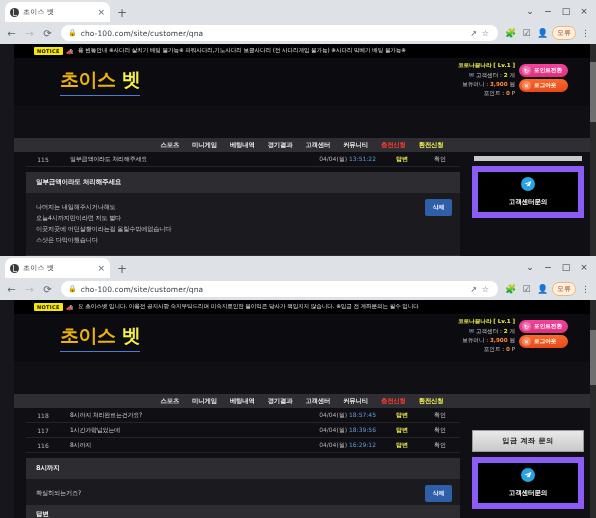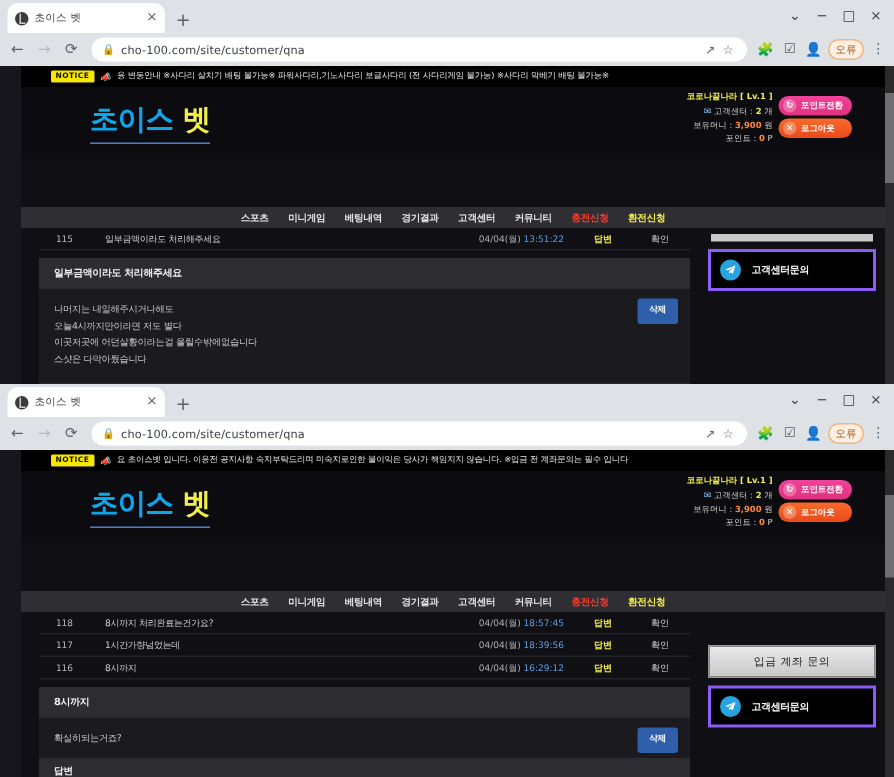--- a/index.html
+++ b/index.html
@@ -107,21 +107,21 @@
   
   .siteheader {
     position: relative; background: #0b0b10; height: 48px;
     display: flex; align-items: center;
   }
   .logo {
     position: absolute; left: 46px; top: 9px;
     font-size: 19px; font-weight: bold; letter-spacing: -.5px;
     border-bottom: 1px solid #4a7fd0; padding-bottom: 2px;
   }
-  .logo .c1 { color: #0ea5e9; }
+  .logo .c1 { color: #eab308; }
   .logo .c2 { color: #f2ef4e; }
 
   .userbox {
     position: absolute; right: 22px; top: 2px;
     display: flex; align-items: flex-start; gap: 4px;
   }
   .userinfo { text-align: right; padding-top: 1px; }
   .uline { font-size: 5.6px; color: #cfcfcf; line-height: 9px; white-space: nowrap; }
   .uname { color: #f2ef4e; font-weight: bold; }
   .uval-y { color: #f2ef4e; font-weight: bold; }
@@ -191,27 +191,28 @@
   }
   .answer-body {
     background: #17171c; padding: 9px 10px 10px 10px; font-size: 6.2px;
     color: #c0c0c0; line-height: 17px; letter-spacing: -.2px;
   }
   .answer-body p { margin: 0; }
 
   
   .depositbtn {
     background: linear-gradient(#e9e9e9,#c9c9c9); color: #1a1a1a;
-    border: 1px solid #9a9a9a; text-align: center; font-weight: normal;
+    border: 1px solid #9a9a9a; text-align: center; font-weight: bold;
     font-size: 7.2px; padding: 5px 0; letter-spacing: .4px; cursor: pointer;
   }
   .tgbox {
-    margin-top: 5px; background: #000; border: 2px solid #8b5cf6;
-    display: flex; align-items: center; gap: 7px; padding: 5px 6px;
+    margin-top: 5px; background: #000; border: 6px solid #8b5cf6;
+    display: flex; align-items: center; gap: 7px; padding: 5px 24px;
     cursor: pointer;
+    flex-direction: column;
   }
   .tgicon {
     width: 14px; height: 14px; border-radius: 50%;
     background: #29a3e0; display: flex; align-items: center; justify-content: center;
     flex: 0 0 auto;
   }
   .tgicon svg { width: 8px; height: 8px; }
   .tgtext { font-size: 6.6px; color: #fff; font-weight: bold; letter-spacing: -.2px; }
   .topbar-stub { height: 5px; background: #c9c9c9; margin: 2px 2px 0 2px; }
 </style>

